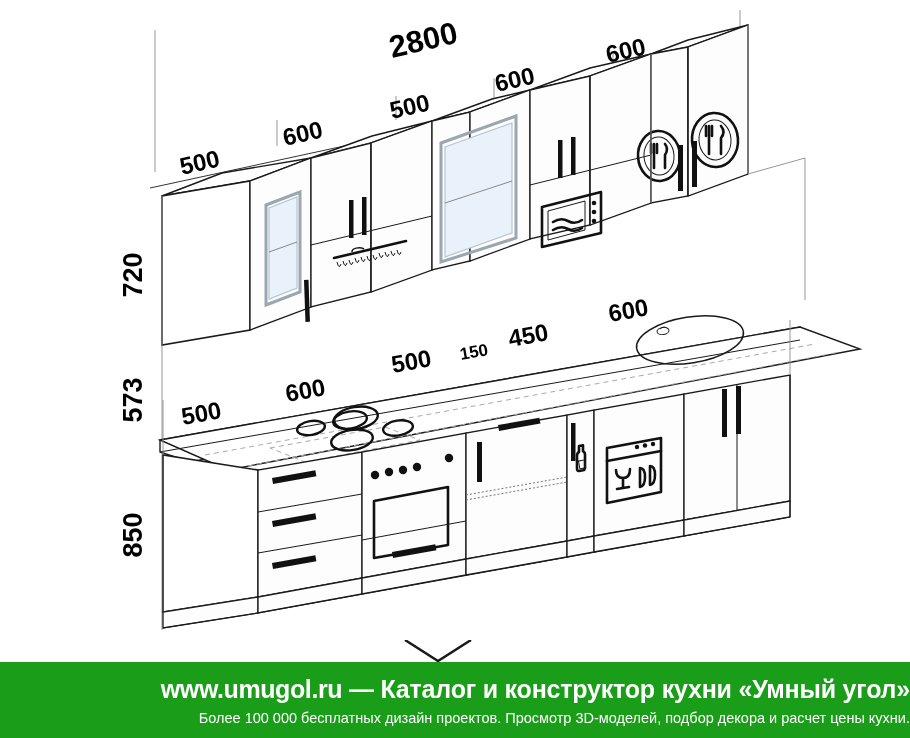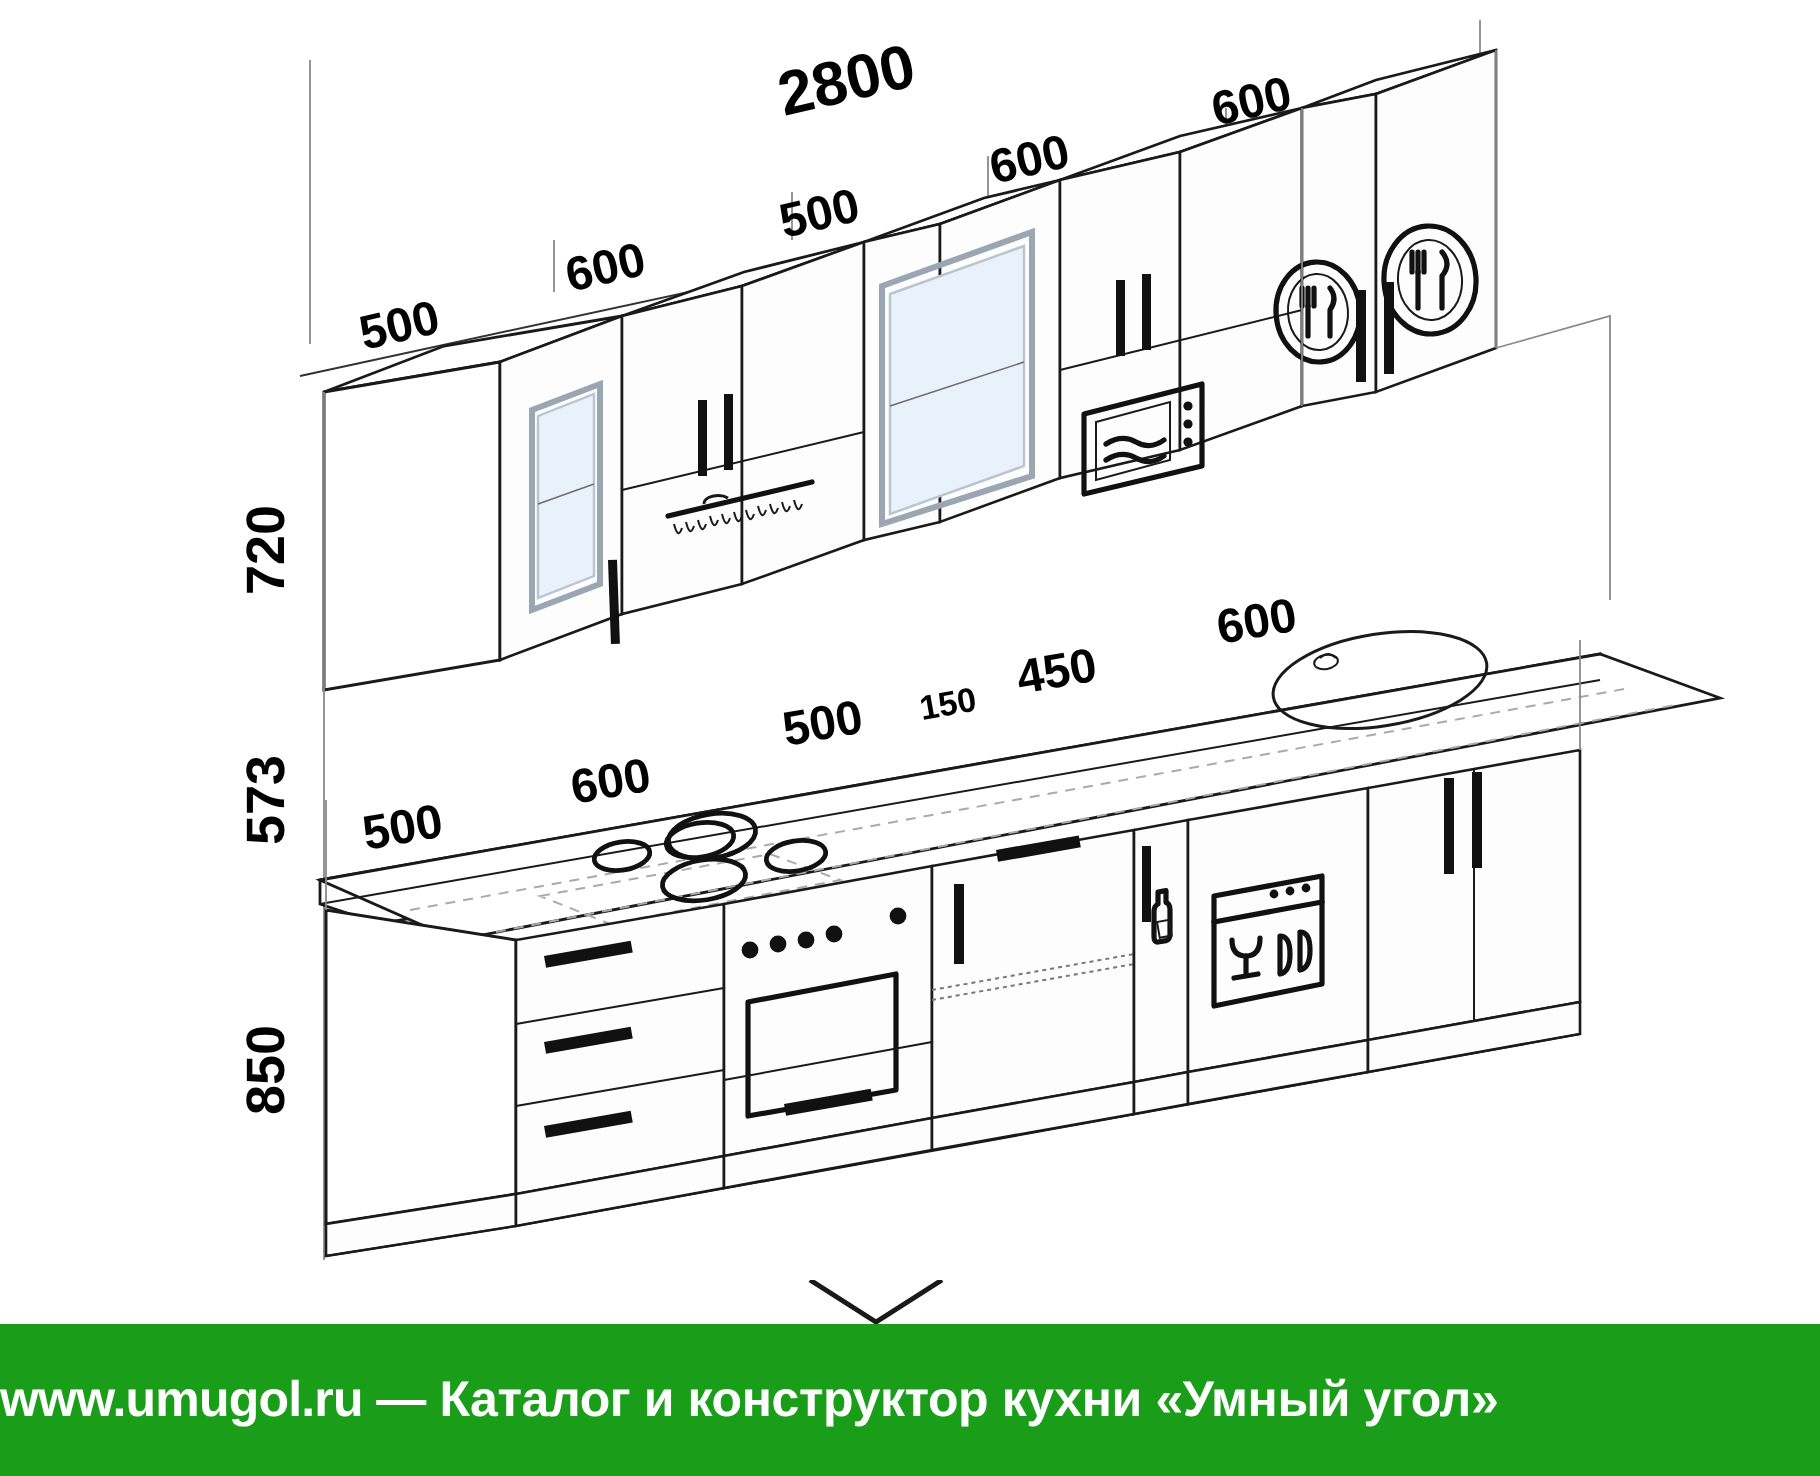--- a/index.html
+++ b/index.html
@@ -24,21 +24,21 @@
   .hdl{fill:#111;}
   .ctr{fill:#8c8c8c;}
   .dash{fill:none;stroke:#aaa;stroke-width:1;stroke-dasharray:5 4;}
   .dashd{fill:none;stroke:#777;stroke-width:1;stroke-dasharray:2 2;}
   .icn{fill:none;stroke:#111;stroke-width:2.6;stroke-linecap:round;stroke-linejoin:round;}
   .icn-f{fill:#111;stroke:none;}
   .dimline{fill:none;stroke:#333;stroke-width:1;}
   .ext{fill:none;stroke:#8a8a8a;stroke-width:0.9;}
 
   #banner{position:absolute;left:0;bottom:0;width:910px;height:76px;
-          display:flex;flex-direction:column;align-items:flex-start;justify-content:center;}
+          display:flex;flex-direction:column;align-items:flex-end;justify-content:center;}
   .bn-main{font-size:25px;font-weight:bold;color:#fff;letter-spacing:-0.2px;white-space:nowrap;}
   .bn-main .site{letter-spacing:-0.4px;}
   .bn-sub{font-size:14.5px;color:#fff;margin-top:6px;white-space:nowrap;}
   .arrow{position:absolute;left:403px;bottom:76px;width:70px;height:22px;}
 </style>
 </head>
 <body>
 
 <div id="stage">
 
@@ -279,15 +279,16 @@
   <svg class="arrow" viewBox="0 0 70 22">
     <polyline points="2,0 35,21 68,0" fill="none" stroke="#1a1a1a" stroke-width="2.5"></polyline>
   </svg>
 
   <div id="banner" style="background: rgb(26, 158, 26);">
     <div class="bn-main">
       <span class="site">www.umugol.ru</span>
       <span>—</span>
       <span>Каталог и конструктор кухни «Умный угол»</span>
     </div>
+    <div class="bn-sub">Более 100 000 бесплатных дизайн проектов. Просмотр 3D-моделей, подбор декора и расчет цены кухни.</div>
   </div>
 
 </div>
 
 </body></html>

